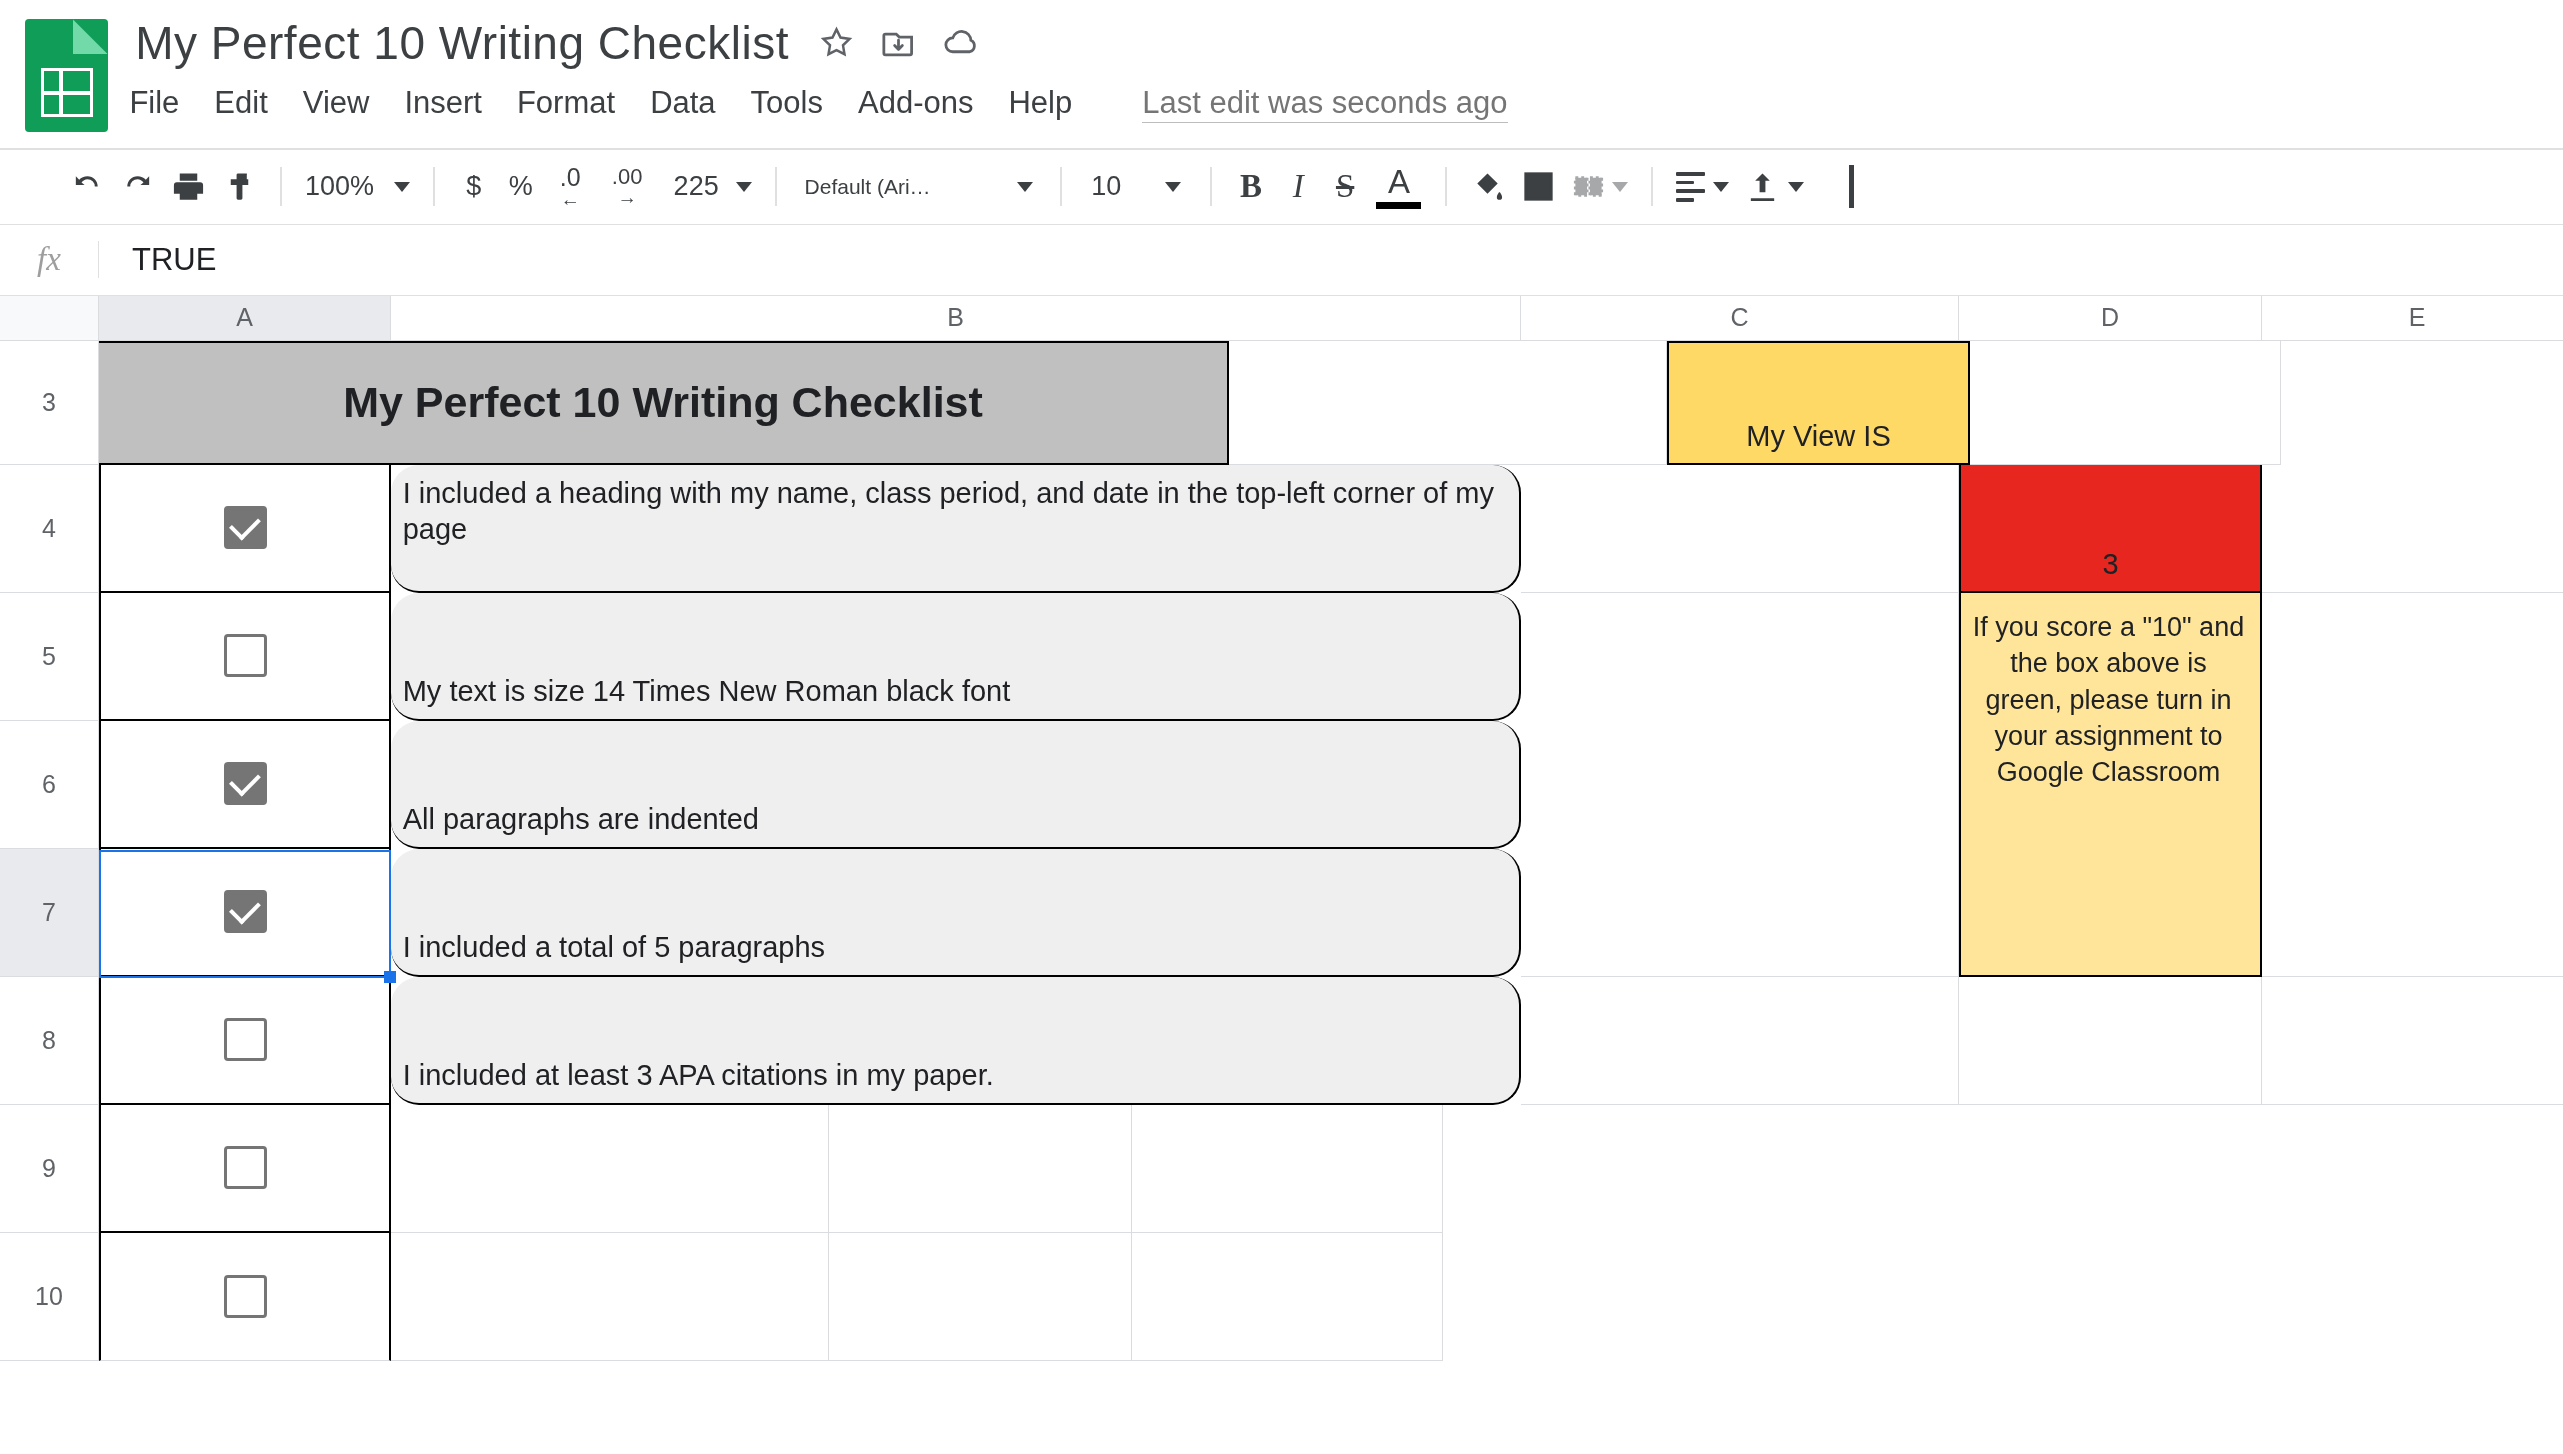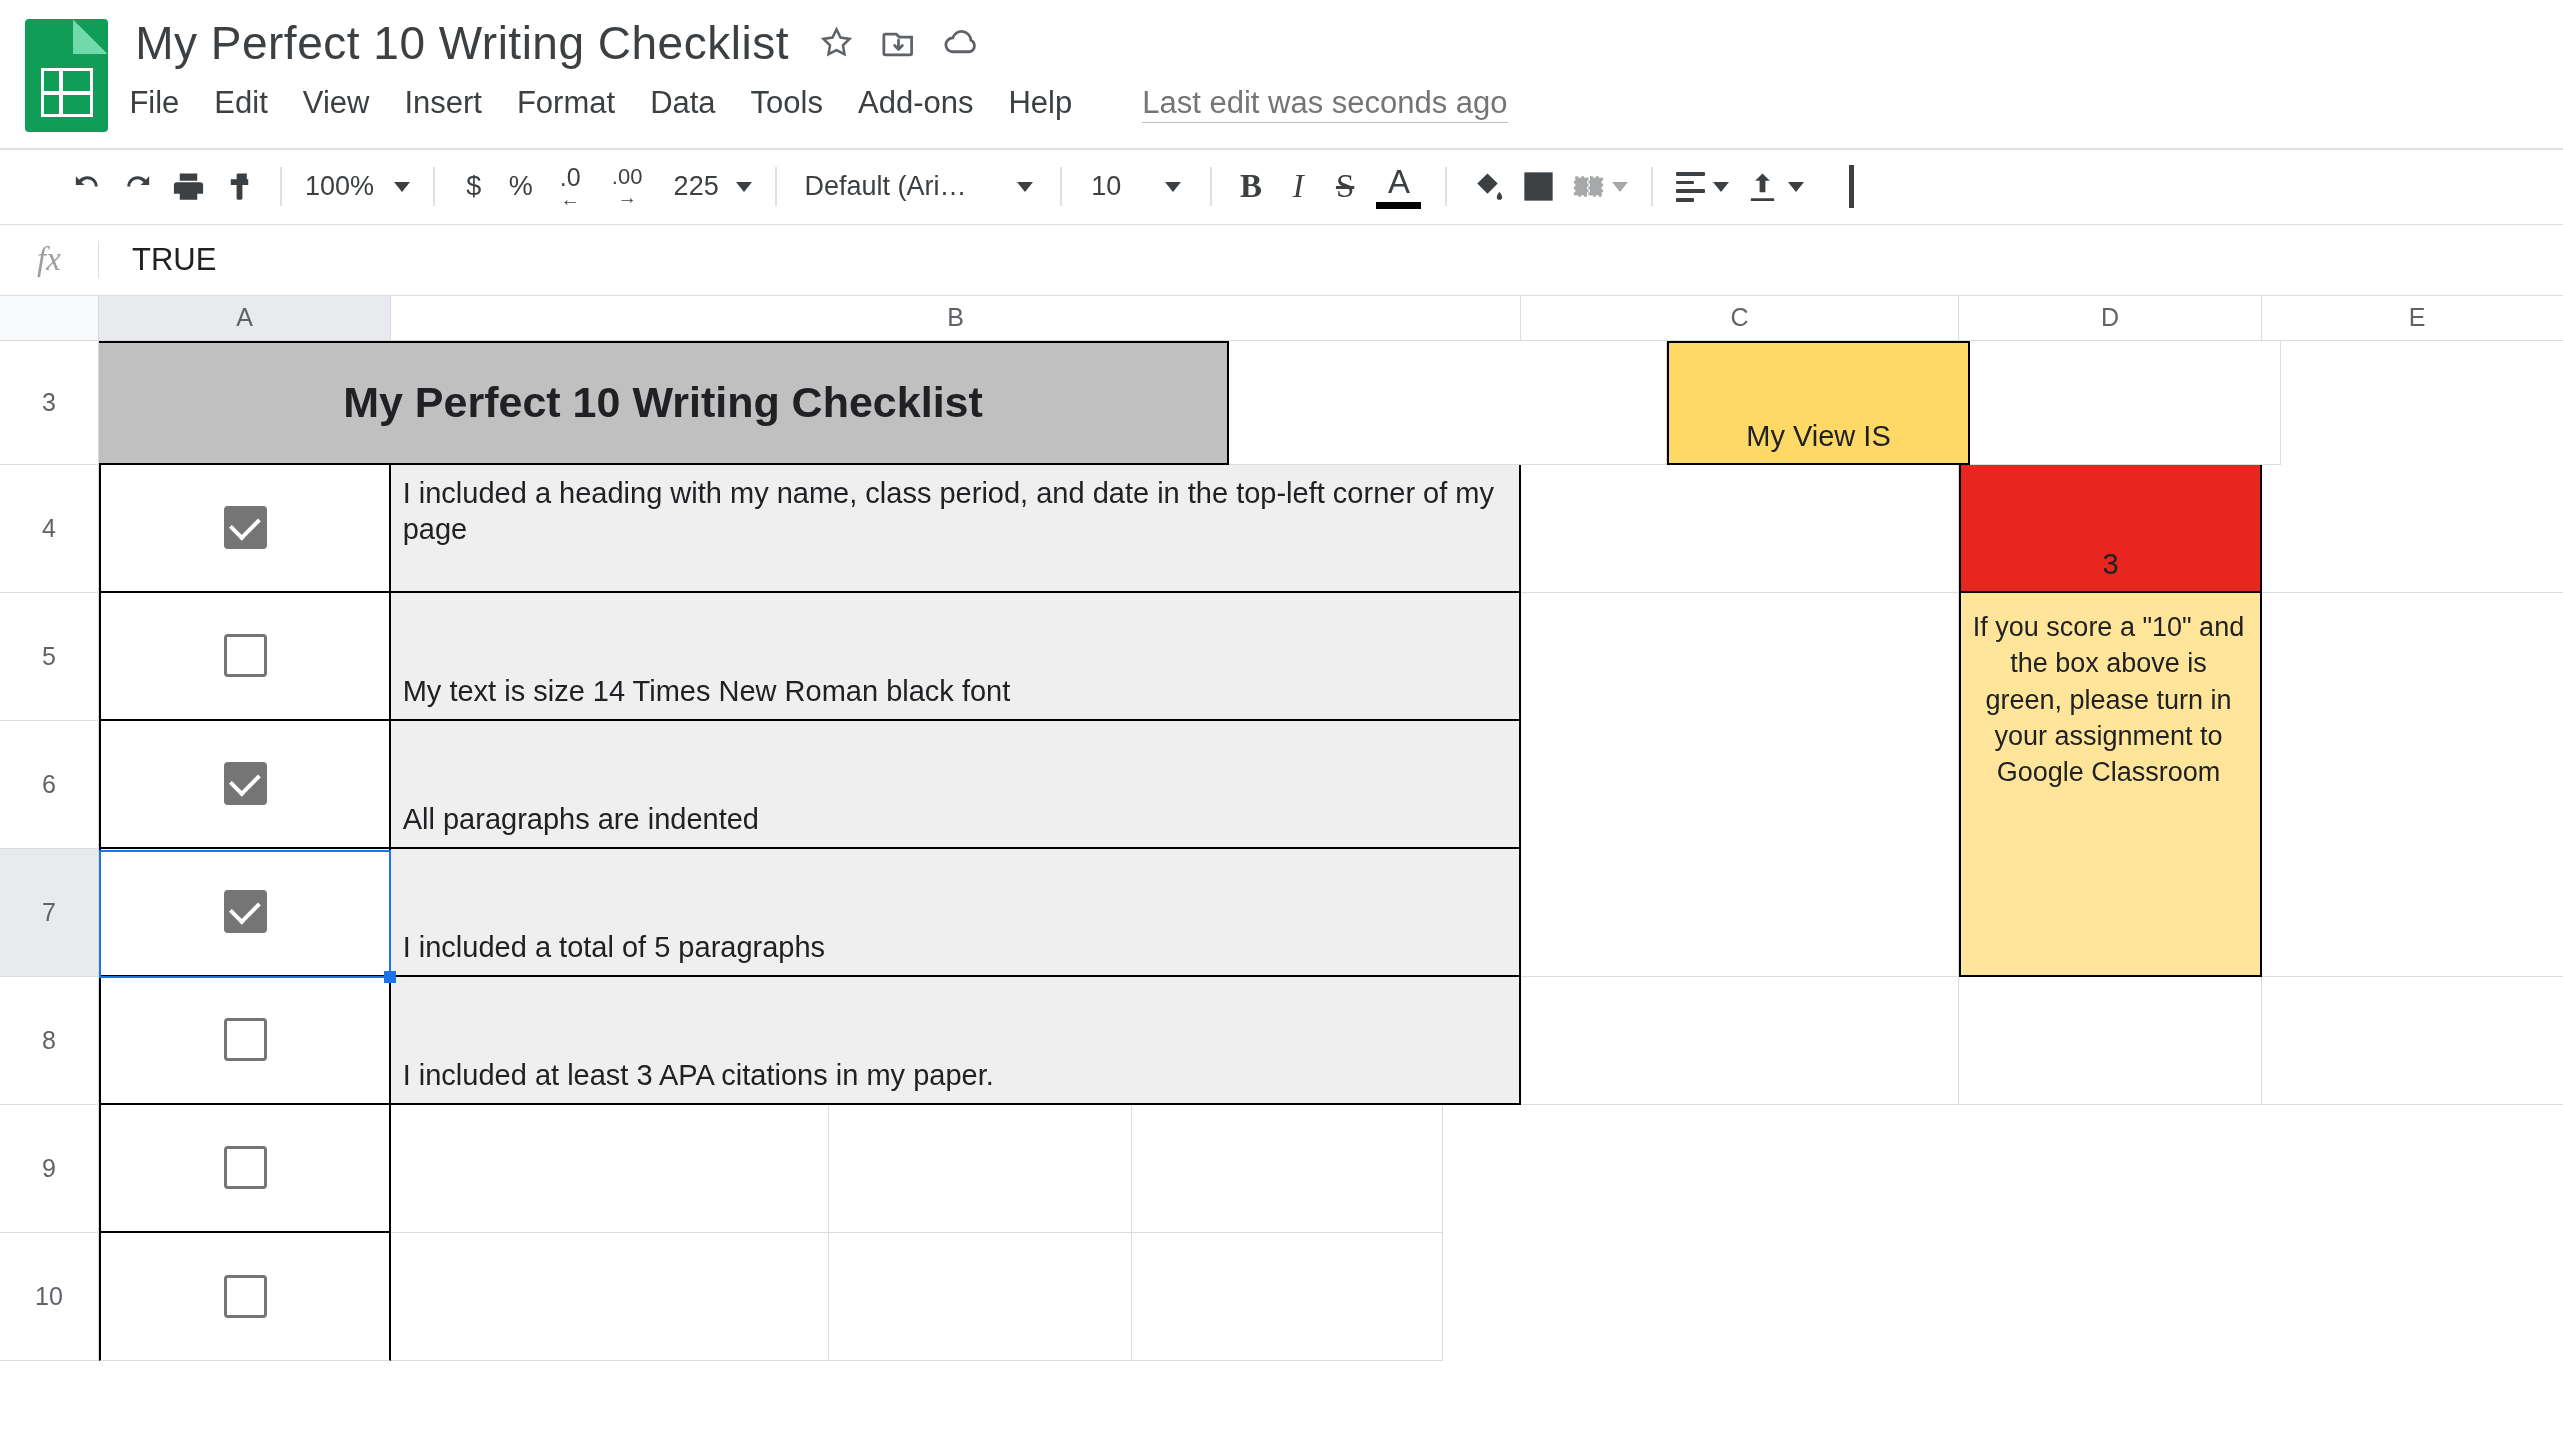--- a/index.html
+++ b/index.html
@@ -26,21 +26,21 @@
   .divider { height:1.9px; background:#e0e0e0; margin-top:15.5px; }
 
   
   .toolbar { display:flex; align-items:center; height:74px; padding:0 19.4px 0 62px; gap:0; color:#3c4043; }
   .tbtn { display:flex; align-items:center; justify-content:center; min-width:47px; height:47px; padding:0 7.8px; }
   .tbtn svg { width:35px; height:35px; fill:#3c4043; }
   .sep { width:1.9px; height:39px; background:#e0e0e0; margin:0 15.5px; }
   .tlabel { font-size:27px; padding:0 7.8px; color:#3c4043; }
   .zoom { font-size:27px; display:flex; align-items:center; gap:9.7px; padding:0 7.8px;}
   .dd-caret { width:0; height:0; border-left:8.7px solid transparent; border-right:8.7px solid transparent; border-top:10.7px solid #3c4043; margin-left:9.7px; display:inline-block; }
-  .font-box { display:flex; align-items:center; width:252px; font-size:27px; padding:0 11.7px; }
+  .font-box { display:flex; align-items:center; width:252px; font-size:21px; padding:0 11.7px; }
   .font-box .txt { white-space:nowrap; overflow:hidden; text-overflow:ellipsis; flex:1; }
   .size-box { display:flex; align-items:center; width:117px; font-size:27px; padding:0 13.6px; justify-content:space-between; }
   .bold { font-family:"Times New Roman",serif; font-weight:700; font-size:33px; }
   .ital { font-family:"Times New Roman",serif; font-style:italic; font-size:33px; }
   .strike { font-family:"Times New Roman",serif; font-size:33px; text-decoration:line-through; }
   .text-color { display:flex; flex-direction:column; align-items:center; gap:3.9px; }
   .text-color .A { font-size:33px; line-height:1; }
   .text-color .bar { width:45px; height:6.8px; background:#000; }
   .halign { display:flex; flex-direction:column; gap:4.9px; }
   .halign span { display:block; height:3.9px; background:#3c4043; border-radius:1px; }
@@ -75,21 +75,21 @@
   
   .hgrey { background:#c0c0c0; }
   .lgrey { background:#efefef; }
   .thick-b { border-bottom:2.9px solid #000; }
   .thick-r { border-right:2.9px solid #000; }
   .thick-l { border-left:2.9px solid #000; }
   .thick-t { border-top:2.9px solid #000; }
 
   .hdr-a { font-size:25px; text-align:center; line-height:1.25; }
   .hdr-b { font-weight:700; font-size:43px; justify-content:center; }
-  .item-txt { align-items:flex-end; padding-bottom:9.7px; line-height:1.25; }
+  .item-txt { align-items:flex-end; padding-bottom:9.7px; line-height:1.25;border-radius:28px; }
   .item-txt.top { align-items:flex-start; padding-top:9.7px; }
 
   .score-lbl { background:#ffd966; font-size:29px; align-items:flex-end; padding-bottom:9.7px; }
   .score-val { background:#e6261f; font-size:29px; align-items:flex-end; padding-bottom:9.7px; }
   .score-note { background:#ffe599; font-size:27px; align-items:flex-start; padding-top:9.7px; line-height:1.35; }
 
   
   .cb { width:43px; height:43px; border:3.9px solid #757575; border-radius:3.9px; display:flex; align-items:center; justify-content:center; background:#fff; }
   .cb.checked { background:#757575; border-color:#757575; }
   .cb.checked::after { content:""; width:23px; height:13.6px; border-left:4.9px solid #fff; border-bottom:4.9px solid #fff; transform:rotate(-45deg) translate(1.9px,-2.9px); }

